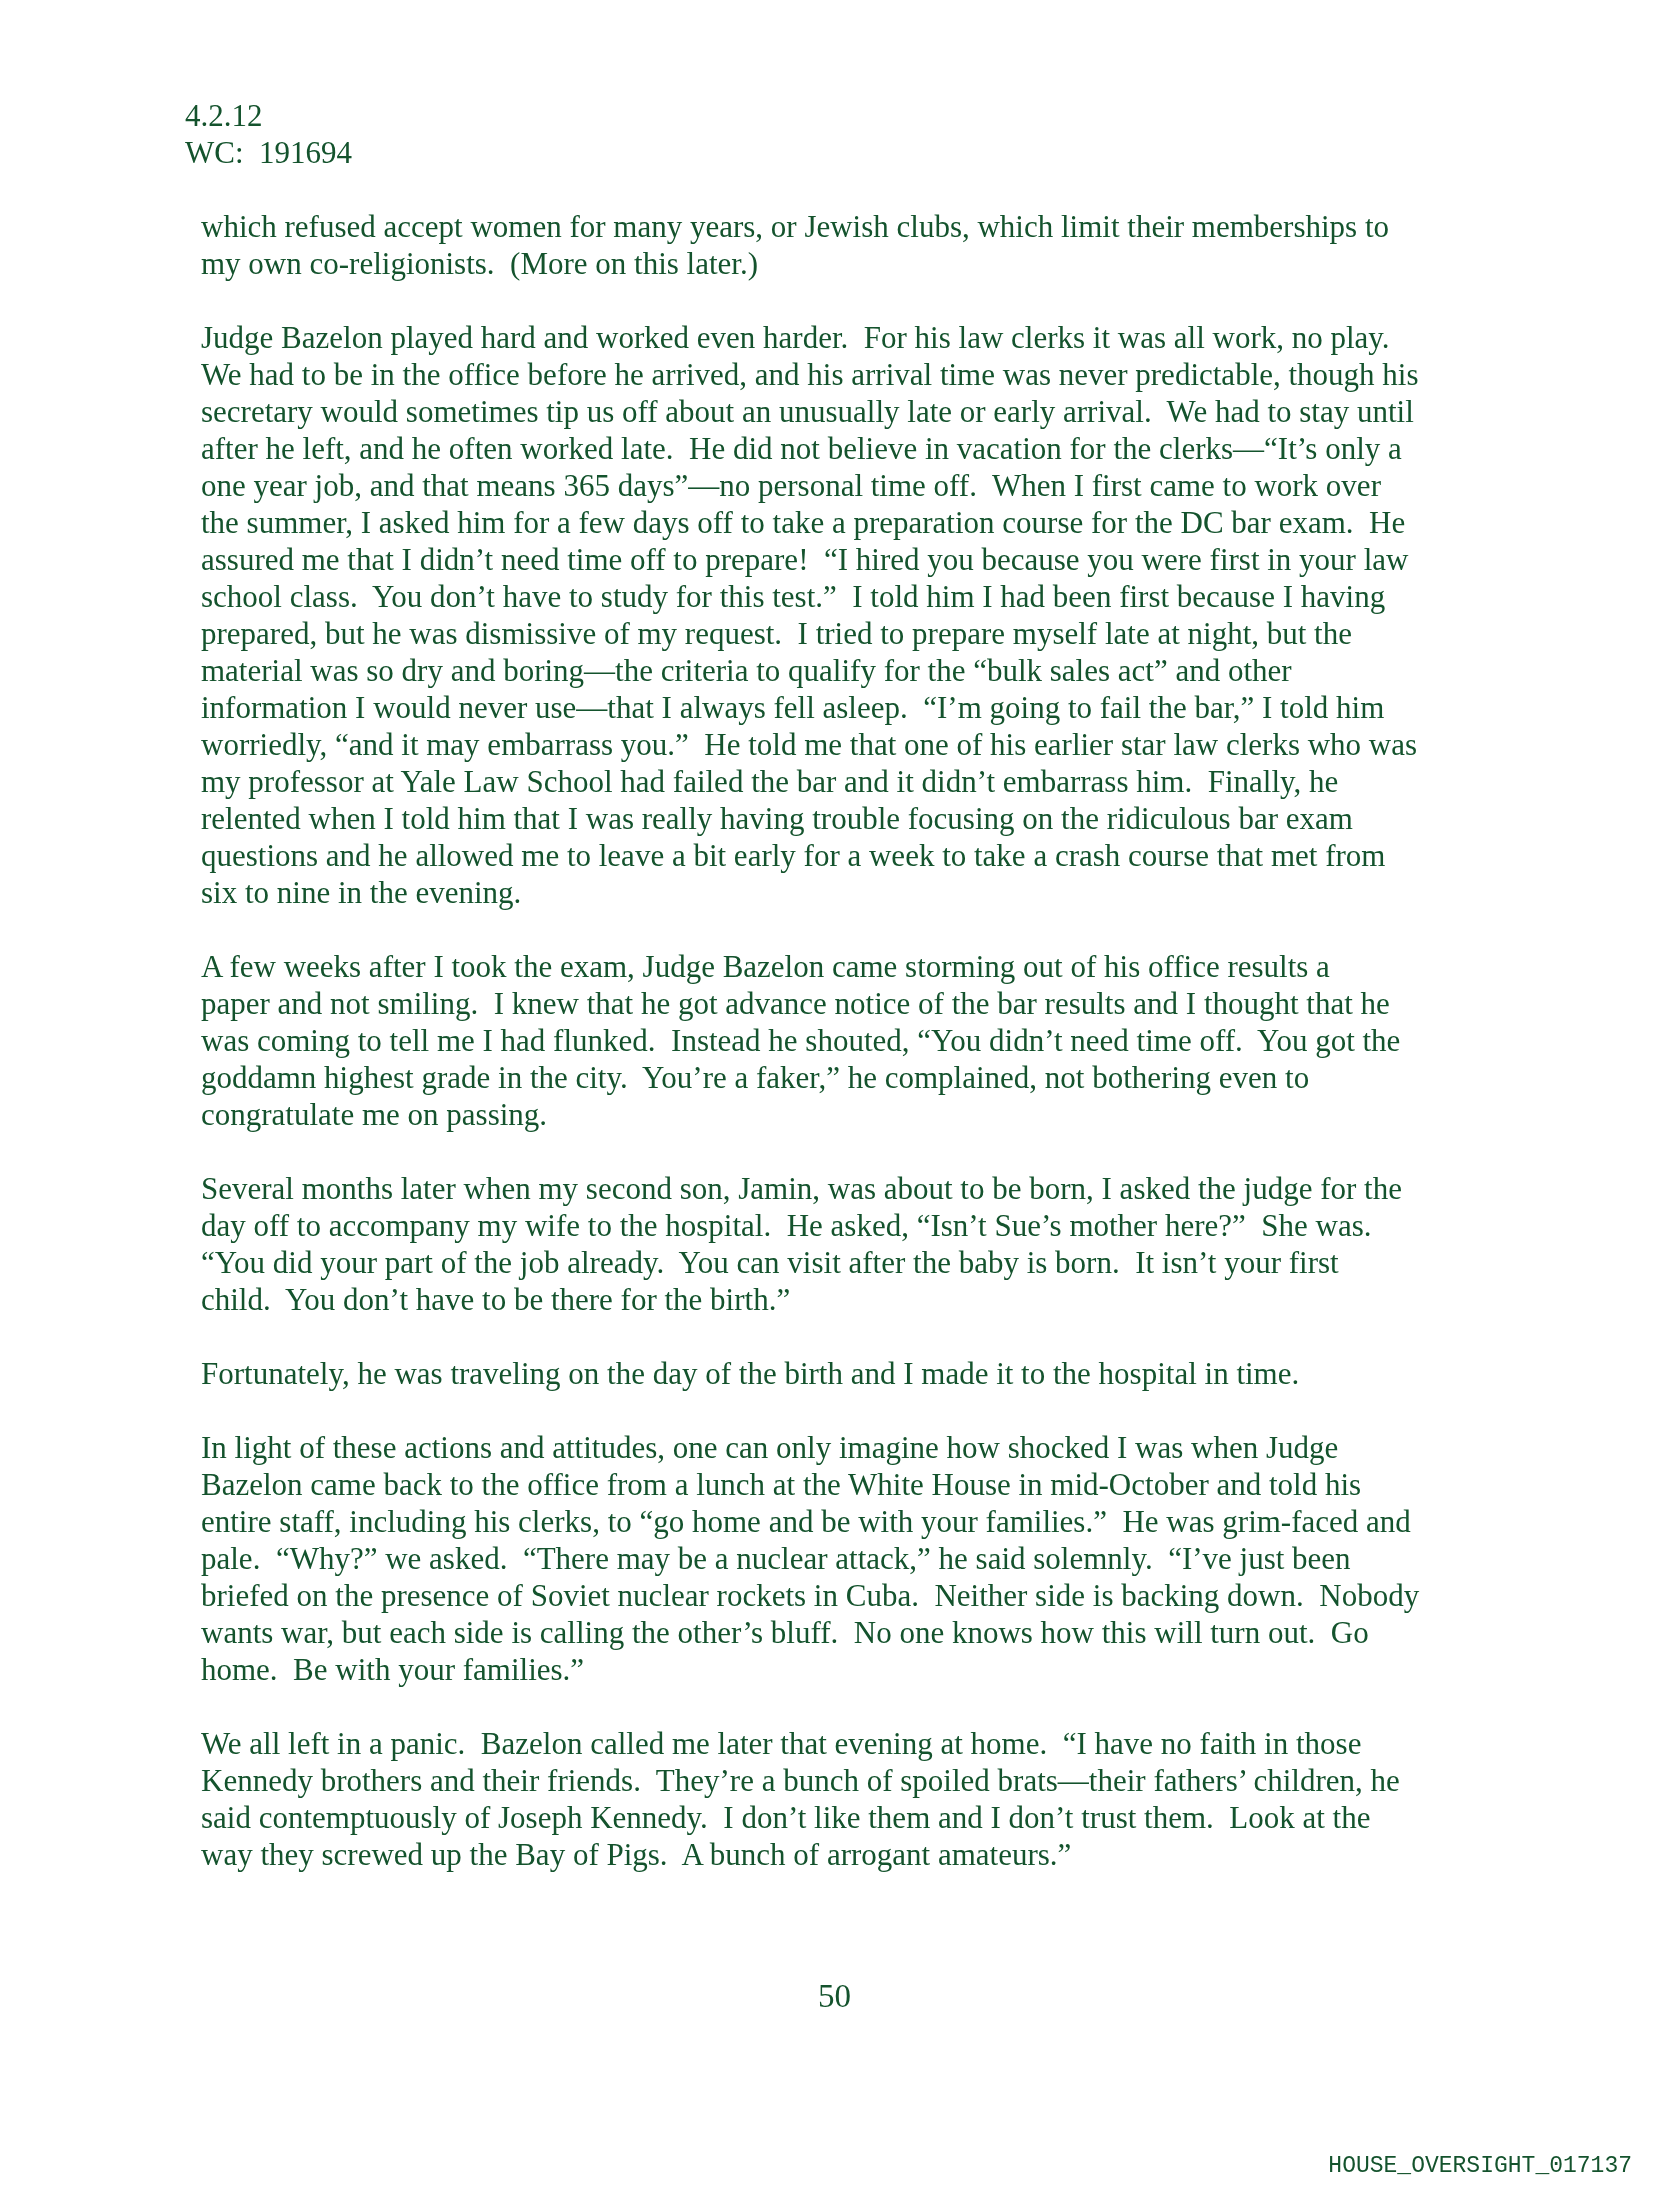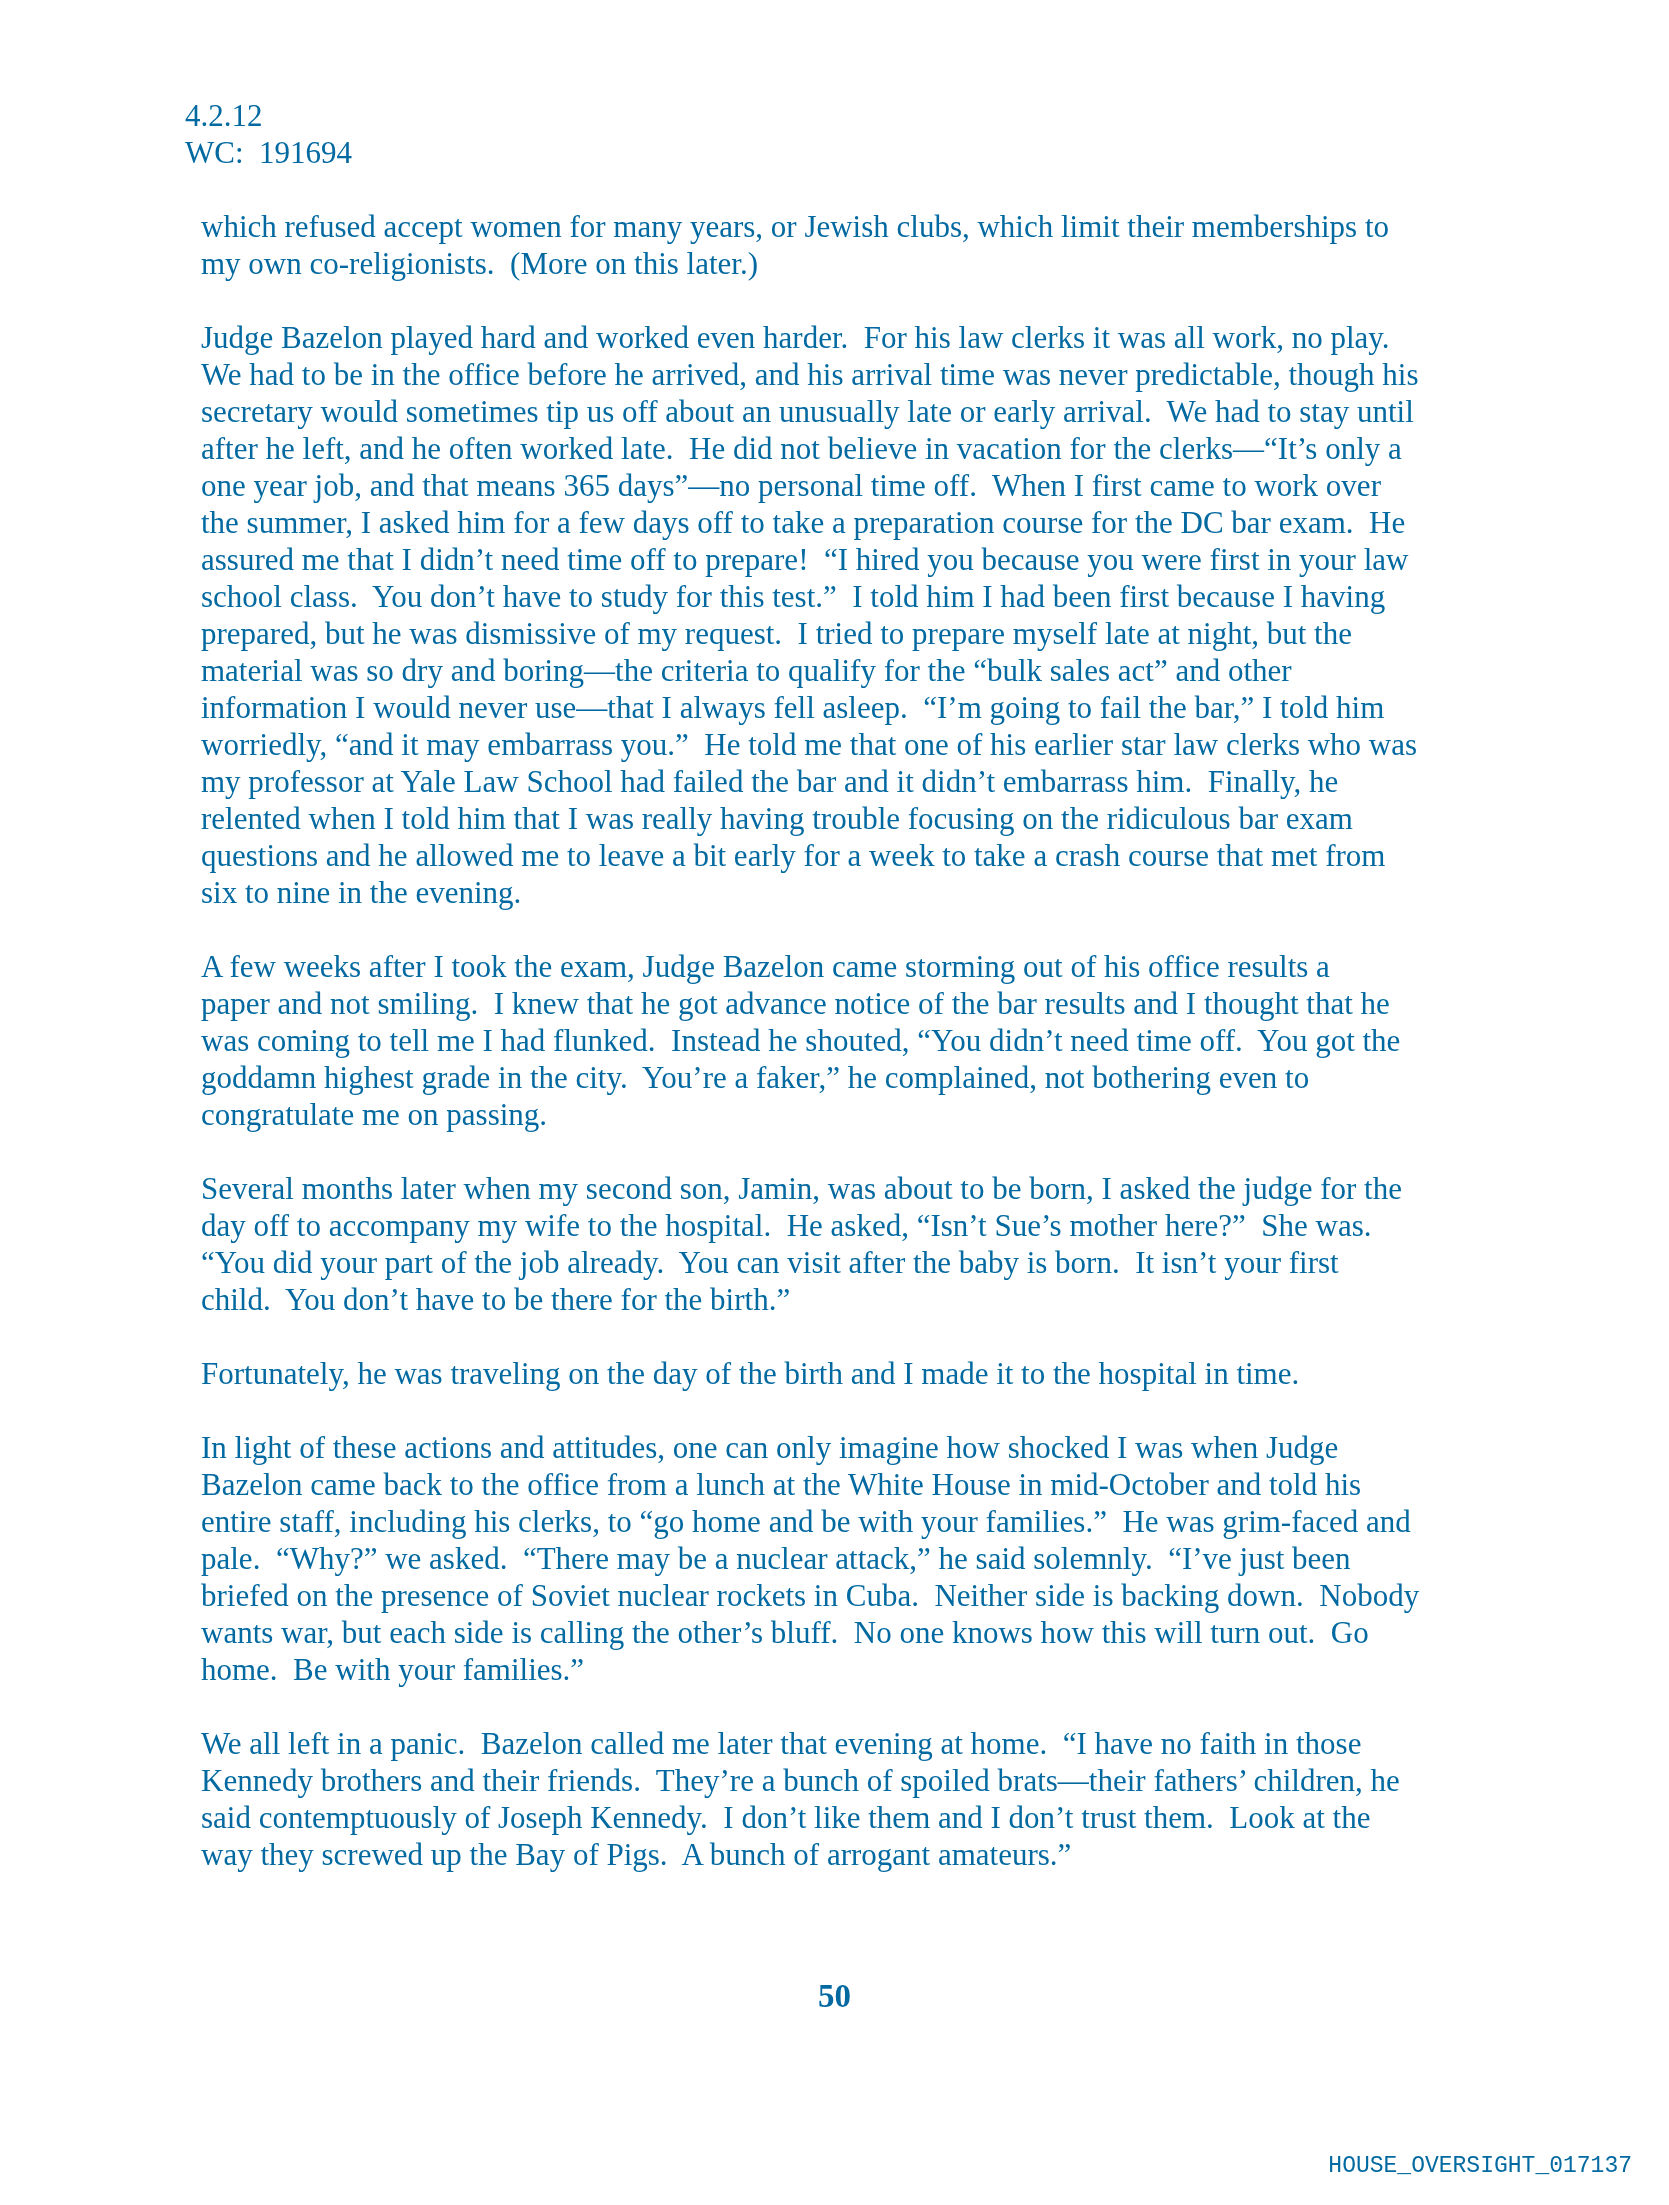--- a/index.html
+++ b/index.html
@@ -5,21 +5,21 @@
   html, body {
     margin: 0;
     padding: 0;
     background: #ffffff;
   }
   .page {
     position: relative;
     width: 1669px;
     height: 2205px;
     background: #ffffff;
-    color: #0369a1;
+    color: #14532d;
     font-family: "Liberation Serif", serif;
     font-size: 31px;
     overflow: hidden;
     box-sizing: border-box;
     padding: 97px 0 0 185px;
   }
   .ln {
     display: block;
     white-space: pre;
     line-height: 37px;
@@ -34,21 +34,20 @@
     text-underline-offset: 3.9px;
   }
   .page-number {
     position: absolute;
     left: 0;
     right: 0;
     top: 1978px;
     text-align: center;
     font-size: 33px;
     line-height: 37px;
-    font-weight: bold;
   }
   .bates {
     position: absolute;
     right: 37px;
     top: 2148px;
     font-family: Liberation Mono, monospace;
     font-size: 23px;
     line-height: 37px;
     letter-spacing: 0px;
   }

